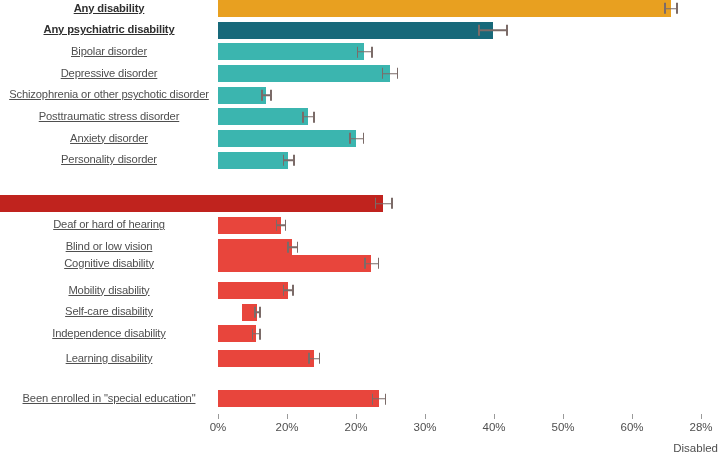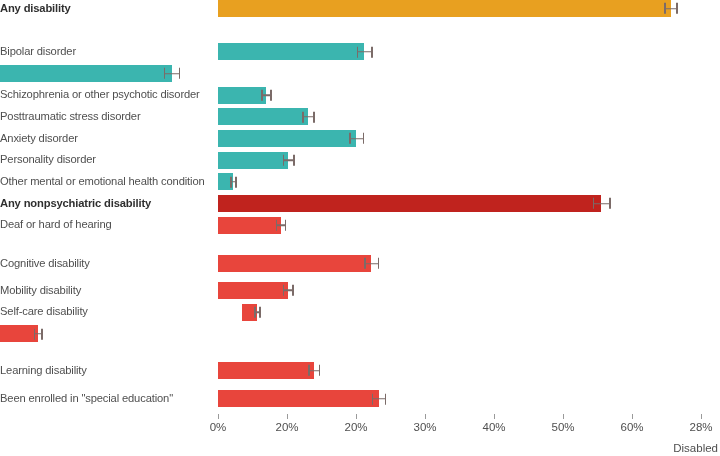--- a/index.html
+++ b/index.html
@@ -35,28 +35,29 @@
     left: 0;
     width: 720px;
     display: flex;
     align-items: center;
     box-sizing: border-box;
   }
 
   .row-label {
     width: 218px;
     flex: 0 0 218px;
-    text-align: left;
+    text-align: center;
     box-sizing: border-box;
     font-size: 11.2px;
     color: #4f4f4f;
     line-height: 1.05;
     white-space: nowrap;
     overflow: visible;
     letter-spacing: -0.15px;
+    text-decoration: underline;
   }
   .row-label.bold {
     font-weight: bold;
     color: #2f2f2f;
   }
 
   .bar-track {
     position: relative;
     flex: 1 1 auto;
     height: 100%;
@@ -135,28 +136,36 @@
 <div id="chart-root">
 
   <div class="rows-area">
       <div class="bar-row" style="top: 0px; height: 17px;">
         <div class="row-label bold">Any disability</div>
         <div class="bar-track">
           <div class="bar" style="width: 453.33px; background: rgb(232, 160, 32);"></div>
           <div class="errorbar" style="left: 446.43px; width: 13.11px;"></div>
         </div>
       </div>
+      <div class="bar-row" style="top: 21.6842px; height: 17px;">
+        <div class="row-label bold">Any psychiatric disability</div>
+        <div class="bar-track">
+          <div class="bar" style="width: 275.31px; background: rgb(23, 105, 122);"></div>
+          <div class="errorbar" style="left: 260.13px; width: 29.67px;"></div>
+        </div>
+      </div>
       <div class="bar-row" style="top: 43.3684px; height: 17px;">
         <div class="row-label">Bipolar disorder</div>
         <div class="bar-track">
           <div class="bar" style="width: 146.28px; background: rgb(59, 181, 175);"></div>
           <div class="errorbar" style="left: 138.69px; width: 15.87px;"></div>
         </div>
       </div>
       <div class="bar-row" style="top: 65.0526px; height: 17px;">
+        <div class="row-label">Depressive disorder</div>
         <div class="bar-track">
           <div class="bar" style="width: 171.81px; background: rgb(59, 181, 175);"></div>
           <div class="errorbar" style="left: 163.53px; width: 16.56px;"></div>
         </div>
       </div>
       <div class="bar-row" style="top: 86.7368px; height: 17px;">
         <div class="row-label">Schizophrenia or other psychotic disorder</div>
         <div class="bar-track">
           <div class="bar" style="width: 48.3px; background: rgb(59, 181, 175);"></div>
           <div class="errorbar" style="left: 43.47px; width: 10.35px;"></div>
@@ -176,41 +185,40 @@
           <div class="errorbar" style="left: 131.1px; width: 15.18px;"></div>
         </div>
       </div>
       <div class="bar-row" style="top: 151.789px; height: 17px;">
         <div class="row-label">Personality disorder</div>
         <div class="bar-track">
           <div class="bar" style="width: 69.69px; background: rgb(59, 181, 175);"></div>
           <div class="errorbar" style="left: 64.86px; width: 11.73px;"></div>
         </div>
       </div>
-      <div class="bar-row" style="top: 173.474px; height: 17px;">
-        <div class="row-label">Other mental or emotional health condition</div>
-        <div class="bar-track">
-          <div class="bar" style="width: 15.18px; background: rgb(59, 181, 175);"></div>
-          <div class="errorbar" style="left: 12.42px; width: 6.21px;"></div>
-        </div>
-      </div>
       <div class="bar-row" style="top: 195.158px; height: 17px;">
-        <div class="row-label bold">Any nonpsychiatric disability</div>
         <div class="bar-track">
           <div class="bar" style="width: 382.95px; background: rgb(192, 35, 30);"></div>
           <div class="errorbar" style="left: 374.67px; width: 17.94px;"></div>
         </div>
       </div>
       <div class="bar-row" style="top: 216.842px; height: 17px;">
         <div class="row-label">Deaf or hard of hearing</div>
         <div class="bar-track">
           <div class="bar" style="width: 62.79px; background: rgb(232, 69, 60);"></div>
           <div class="errorbar" style="left: 57.96px; width: 10.35px;"></div>
         </div>
       </div>
+      <div class="bar-row" style="top: 238.526px; height: 17px;">
+        <div class="row-label">Blind or low vision</div>
+        <div class="bar-track">
+          <div class="bar" style="width: 73.83px; background: rgb(232, 69, 60);"></div>
+          <div class="errorbar" style="left: 69px; width: 11.04px;"></div>
+        </div>
+      </div>
       <div class="bar-row" style="top: 255px; height: 17px;">
         <div class="row-label">Cognitive disability</div>
         <div class="bar-track">
           <div class="bar" style="width: 153.18px; background: rgb(232, 69, 60);"></div>
           <div class="errorbar" style="left: 146.28px; width: 15.18px;"></div>
         </div>
       </div>
       <div class="bar-row" style="top: 281.895px; height: 17px;">
         <div class="row-label">Mobility disability</div>
         <div class="bar-track">
@@ -219,26 +227,27 @@
         </div>
       </div>
       <div class="bar-row" style="top: 303.579px; height: 17px; gap: 24px;">
         <div class="row-label">Self-care disability</div>
         <div class="bar-track">
           <div class="bar" style="width: 15.18px; background: rgb(232, 69, 60);"></div>
           <div class="errorbar" style="left: 12.42px; width: 6.21px;"></div>
         </div>
       </div>
       <div class="bar-row" style="top: 325.263px; height: 17px;">
+        <div class="row-label">Independence disability</div>
         <div class="bar-track">
           <div class="bar" style="width: 37.95px; background: rgb(232, 69, 60);"></div>
           <div class="errorbar" style="left: 33.81px; width: 8.97px;"></div>
         </div>
       </div>
-      <div class="bar-row" style="top: 362px; height: 17px;">
+      <div class="bar-row" style="top: 350px; height: 17px;">
         <div class="row-label">Learning disability</div>
         <div class="bar-track">
           <div class="bar" style="width: 95.91px; background: rgb(232, 69, 60);"></div>
           <div class="errorbar" style="left: 90.39px; width: 11.73px;"></div>
         </div>
       </div>
       <div class="bar-row" style="top: 390.316px; height: 17px;">
         <div class="row-label">Been enrolled in "special education"</div>
         <div class="bar-track">
           <div class="bar" style="width: 160.77px; background: rgb(232, 69, 60);"></div>

